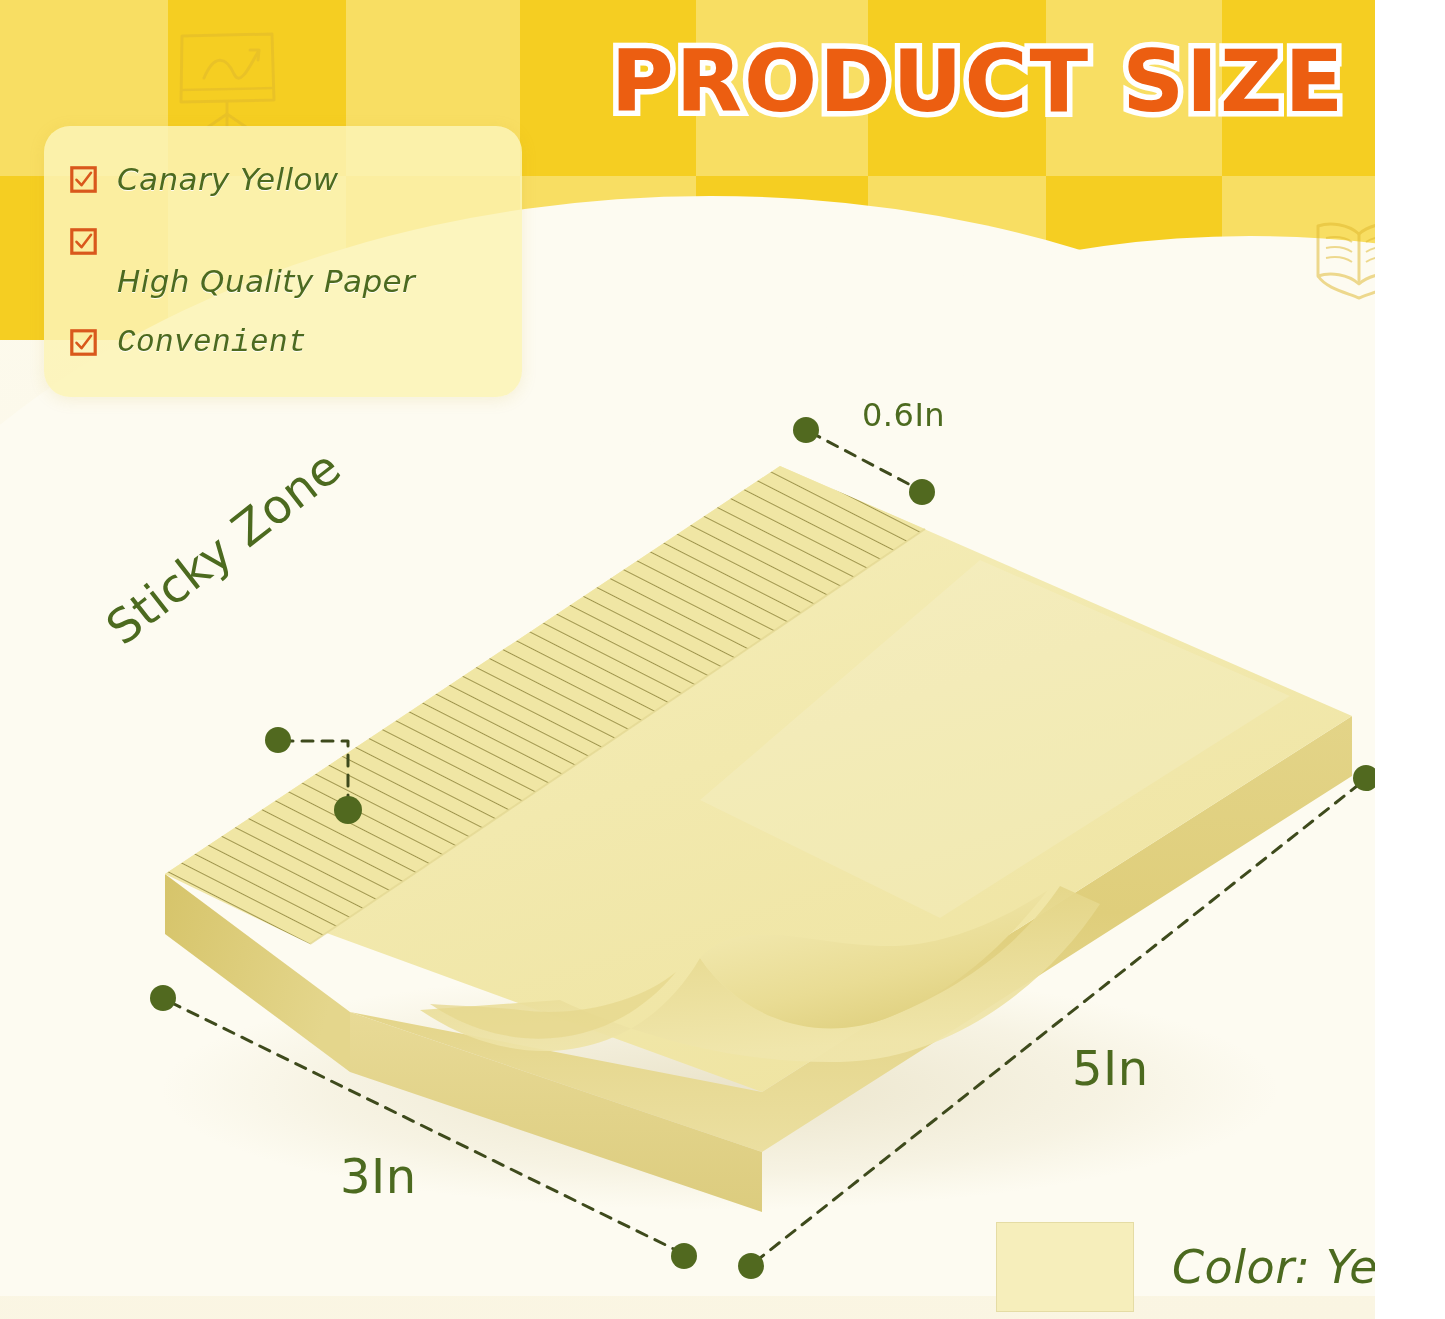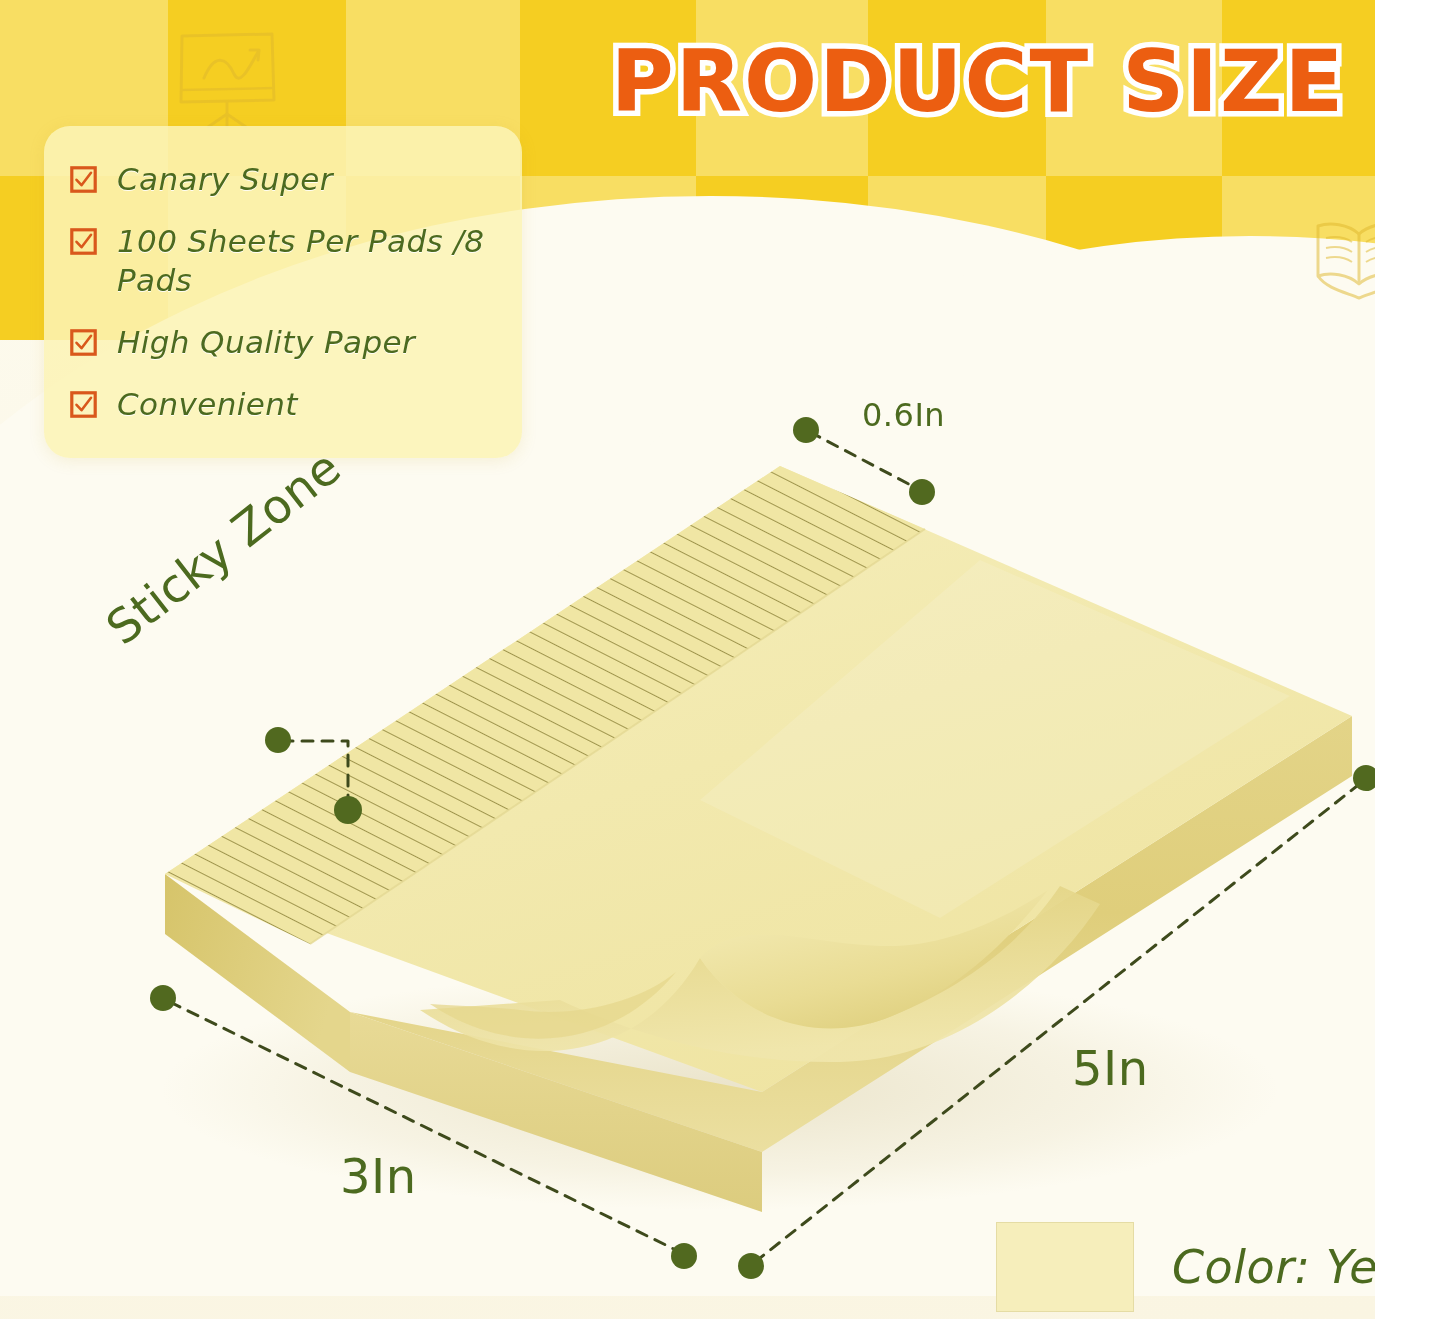--- a/index.html
+++ b/index.html
@@ -264,48 +264,39 @@
 
   <div class="feature-card" style="background: rgba(252, 243, 182, 0.86);">
     <ul class="feature-list">
       <li class="feature-item">
         <span class="checkbox-icon">
           <svg width="27" height="27" viewBox="0 0 27 27" fill="none">
             <rect x="1.8" y="1.8" width="23.4" height="23.4" stroke="#D9581C" stroke-width="3.2" fill="none"></rect>
             <path d="M6.5 13.8 L11.5 19.2 L21 6.8" stroke="#D9581C" stroke-width="2.6" fill="none" stroke-linecap="round" stroke-linejoin="round"></path>
           </svg>
         </span>
-        <span class="feature-text" style="color: rgb(76, 106, 31);">Canary Super</span>
+        <span class="feature-text" style="color: rgb(76, 106, 31);">Canary Yellow</span>
       </li>
       <li class="feature-item">
         <span class="checkbox-icon">
           <svg width="27" height="27" viewBox="0 0 27 27" fill="none">
             <rect x="1.8" y="1.8" width="23.4" height="23.4" stroke="#D9581C" stroke-width="3.2" fill="none"></rect>
             <path d="M6.5 13.8 L11.5 19.2 L21 6.8" stroke="#D9581C" stroke-width="2.6" fill="none" stroke-linecap="round" stroke-linejoin="round"></path>
           </svg>
         </span>
-        <span class="feature-text" style="color: rgb(76, 106, 31);">100 Sheets Per Pads /8 Pads</span>
+        <span class="feature-text" style="color: rgb(76, 106, 31); margin-top: 40px;">High Quality Paper</span>
       </li>
       <li class="feature-item">
         <span class="checkbox-icon">
           <svg width="27" height="27" viewBox="0 0 27 27" fill="none">
             <rect x="1.8" y="1.8" width="23.4" height="23.4" stroke="#D9581C" stroke-width="3.2" fill="none"></rect>
             <path d="M6.5 13.8 L11.5 19.2 L21 6.8" stroke="#D9581C" stroke-width="2.6" fill="none" stroke-linecap="round" stroke-linejoin="round"></path>
           </svg>
         </span>
-        <span class="feature-text" style="color: rgb(76, 106, 31);">High Quality Paper</span>
-      </li>
-      <li class="feature-item">
-        <span class="checkbox-icon">
-          <svg width="27" height="27" viewBox="0 0 27 27" fill="none">
-            <rect x="1.8" y="1.8" width="23.4" height="23.4" stroke="#D9581C" stroke-width="3.2" fill="none"></rect>
-            <path d="M6.5 13.8 L11.5 19.2 L21 6.8" stroke="#D9581C" stroke-width="2.6" fill="none" stroke-linecap="round" stroke-linejoin="round"></path>
-          </svg>
-        </span>
-        <span class="feature-text" style="color: rgb(76, 106, 31);">Convenient</span>
+        <span class="feature-text" style="color: rgb(76, 106, 31); font-family: Liberation Mono, monospace;">Convenient</span>
       </li>
     </ul>
   </div>
 
   <svg class="product-art" viewBox="0 0 1445 1319">
     <defs>
       <linearGradient id="topFace" x1="0" y1="0" x2="0.6" y2="1">
         <stop offset="0%" stop-color="#F6EFBE"></stop>
         <stop offset="55%" stop-color="#F2E9AE"></stop>
         <stop offset="100%" stop-color="#EFE4A2"></stop>

